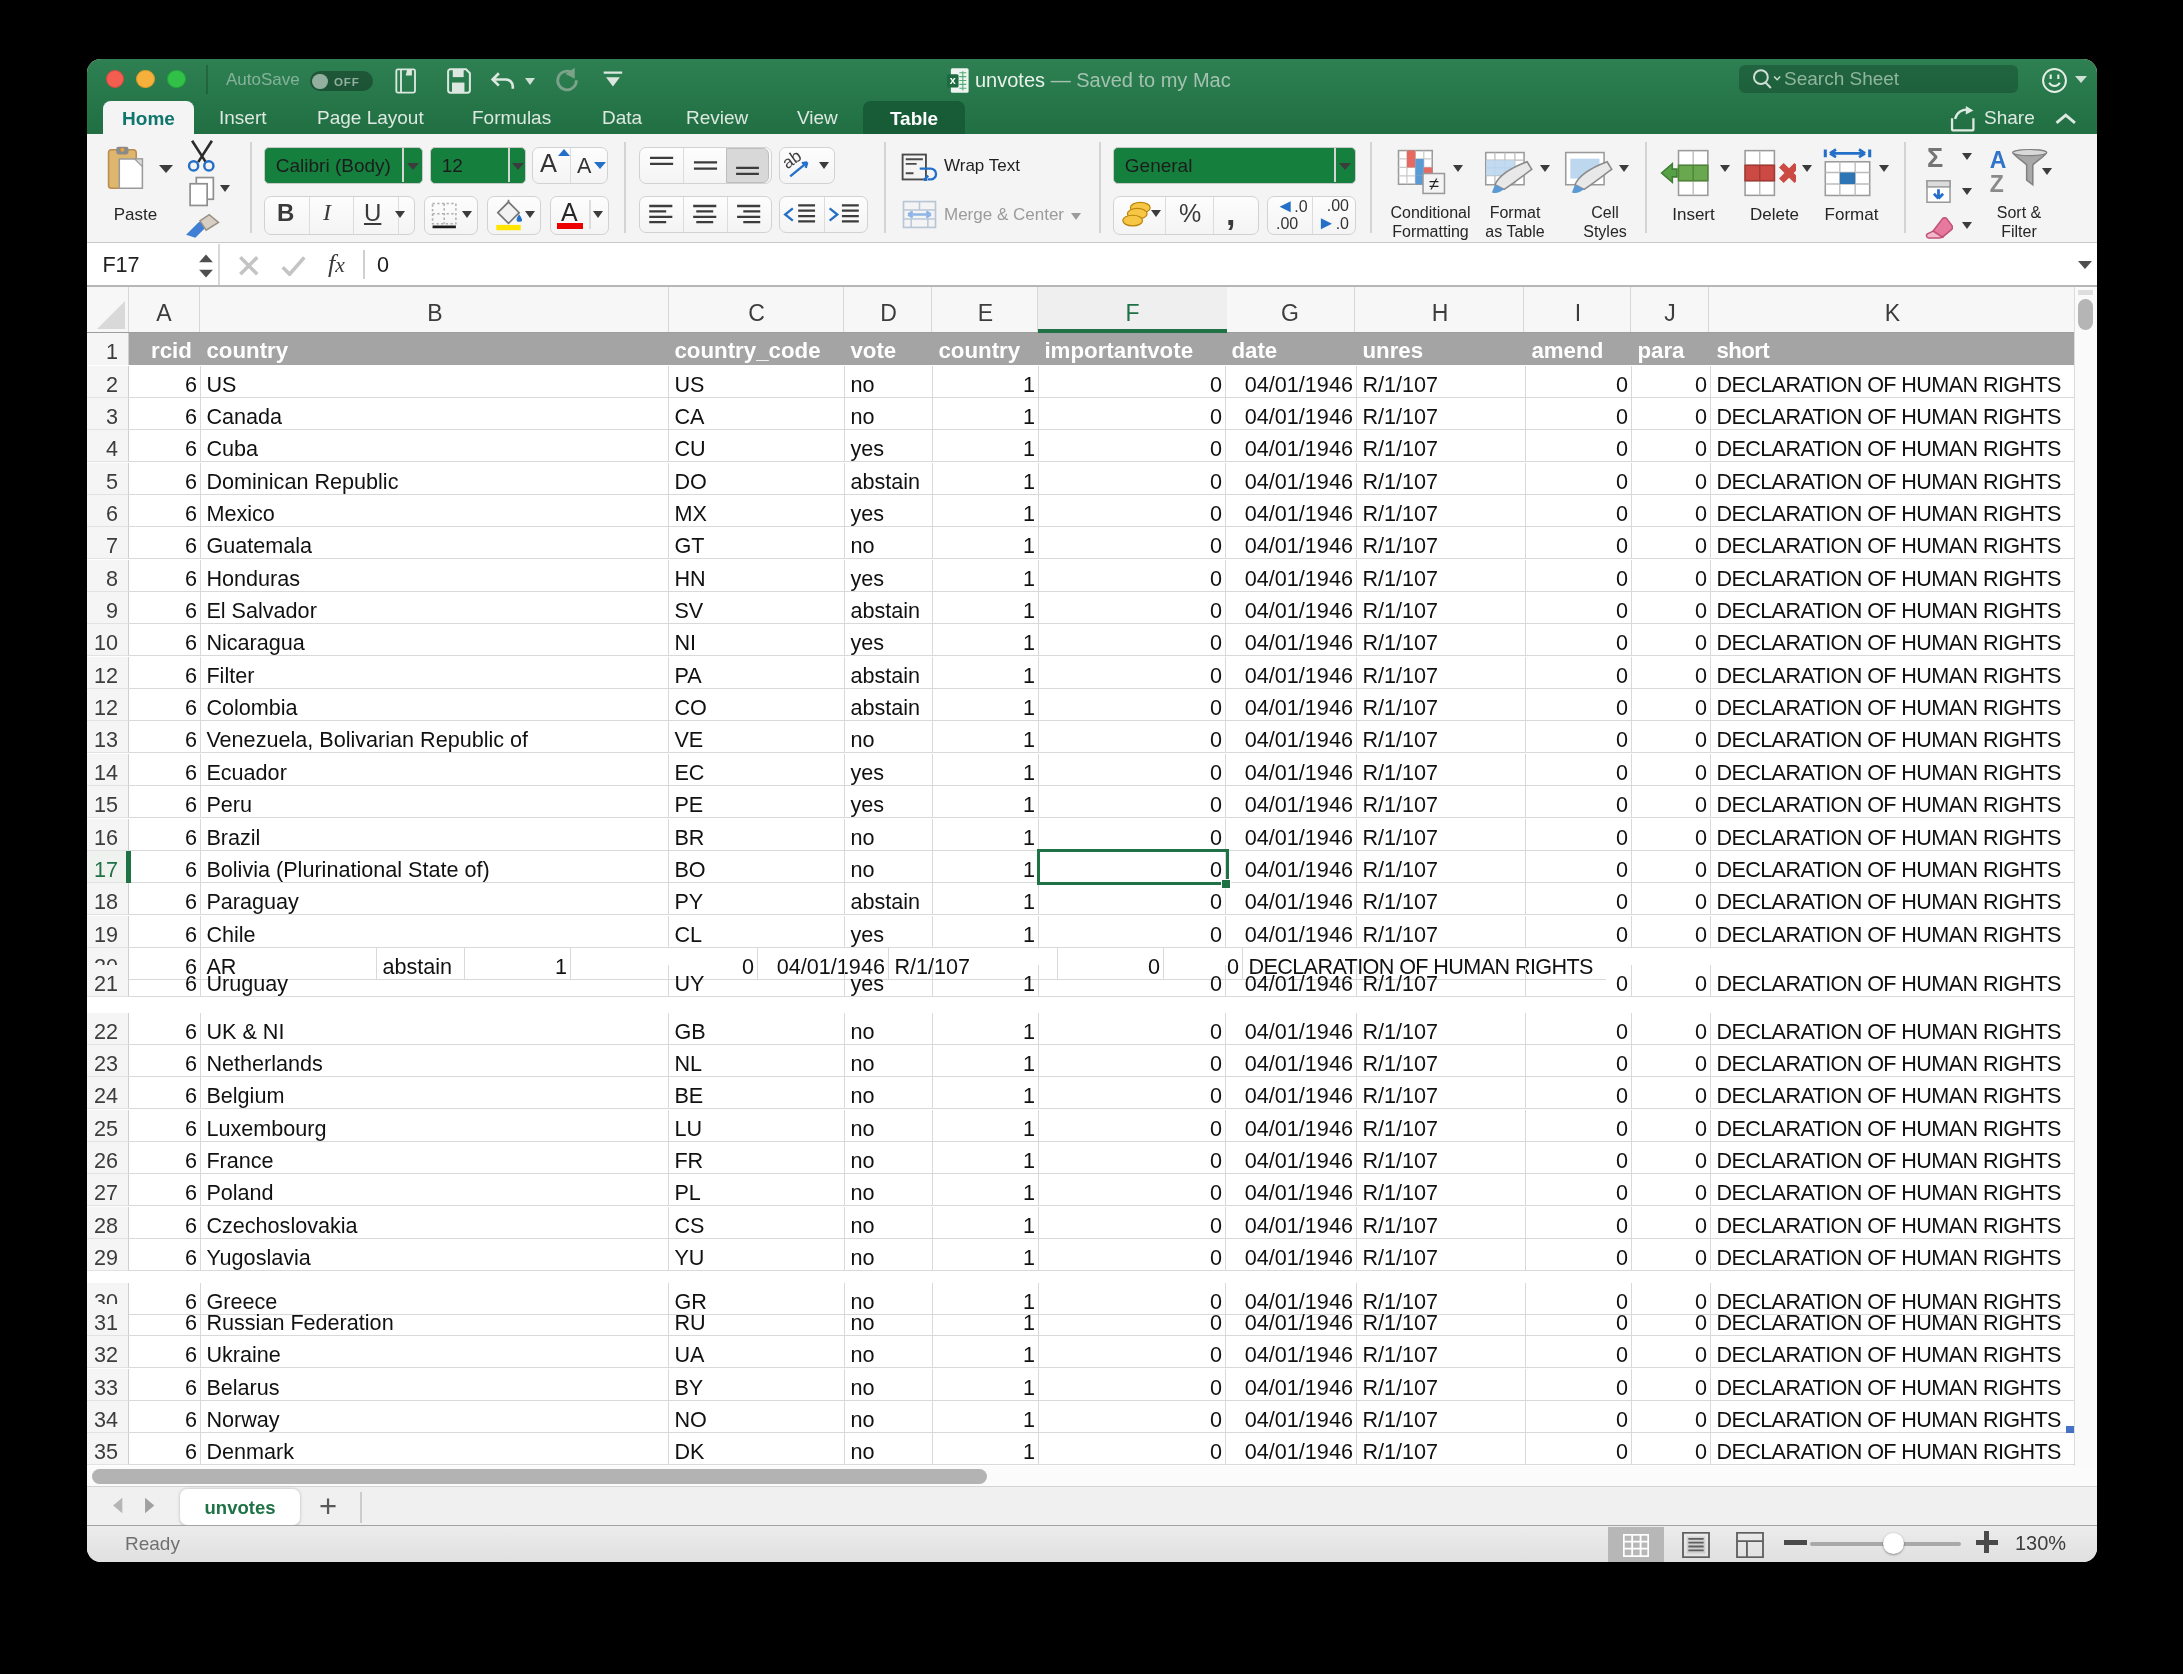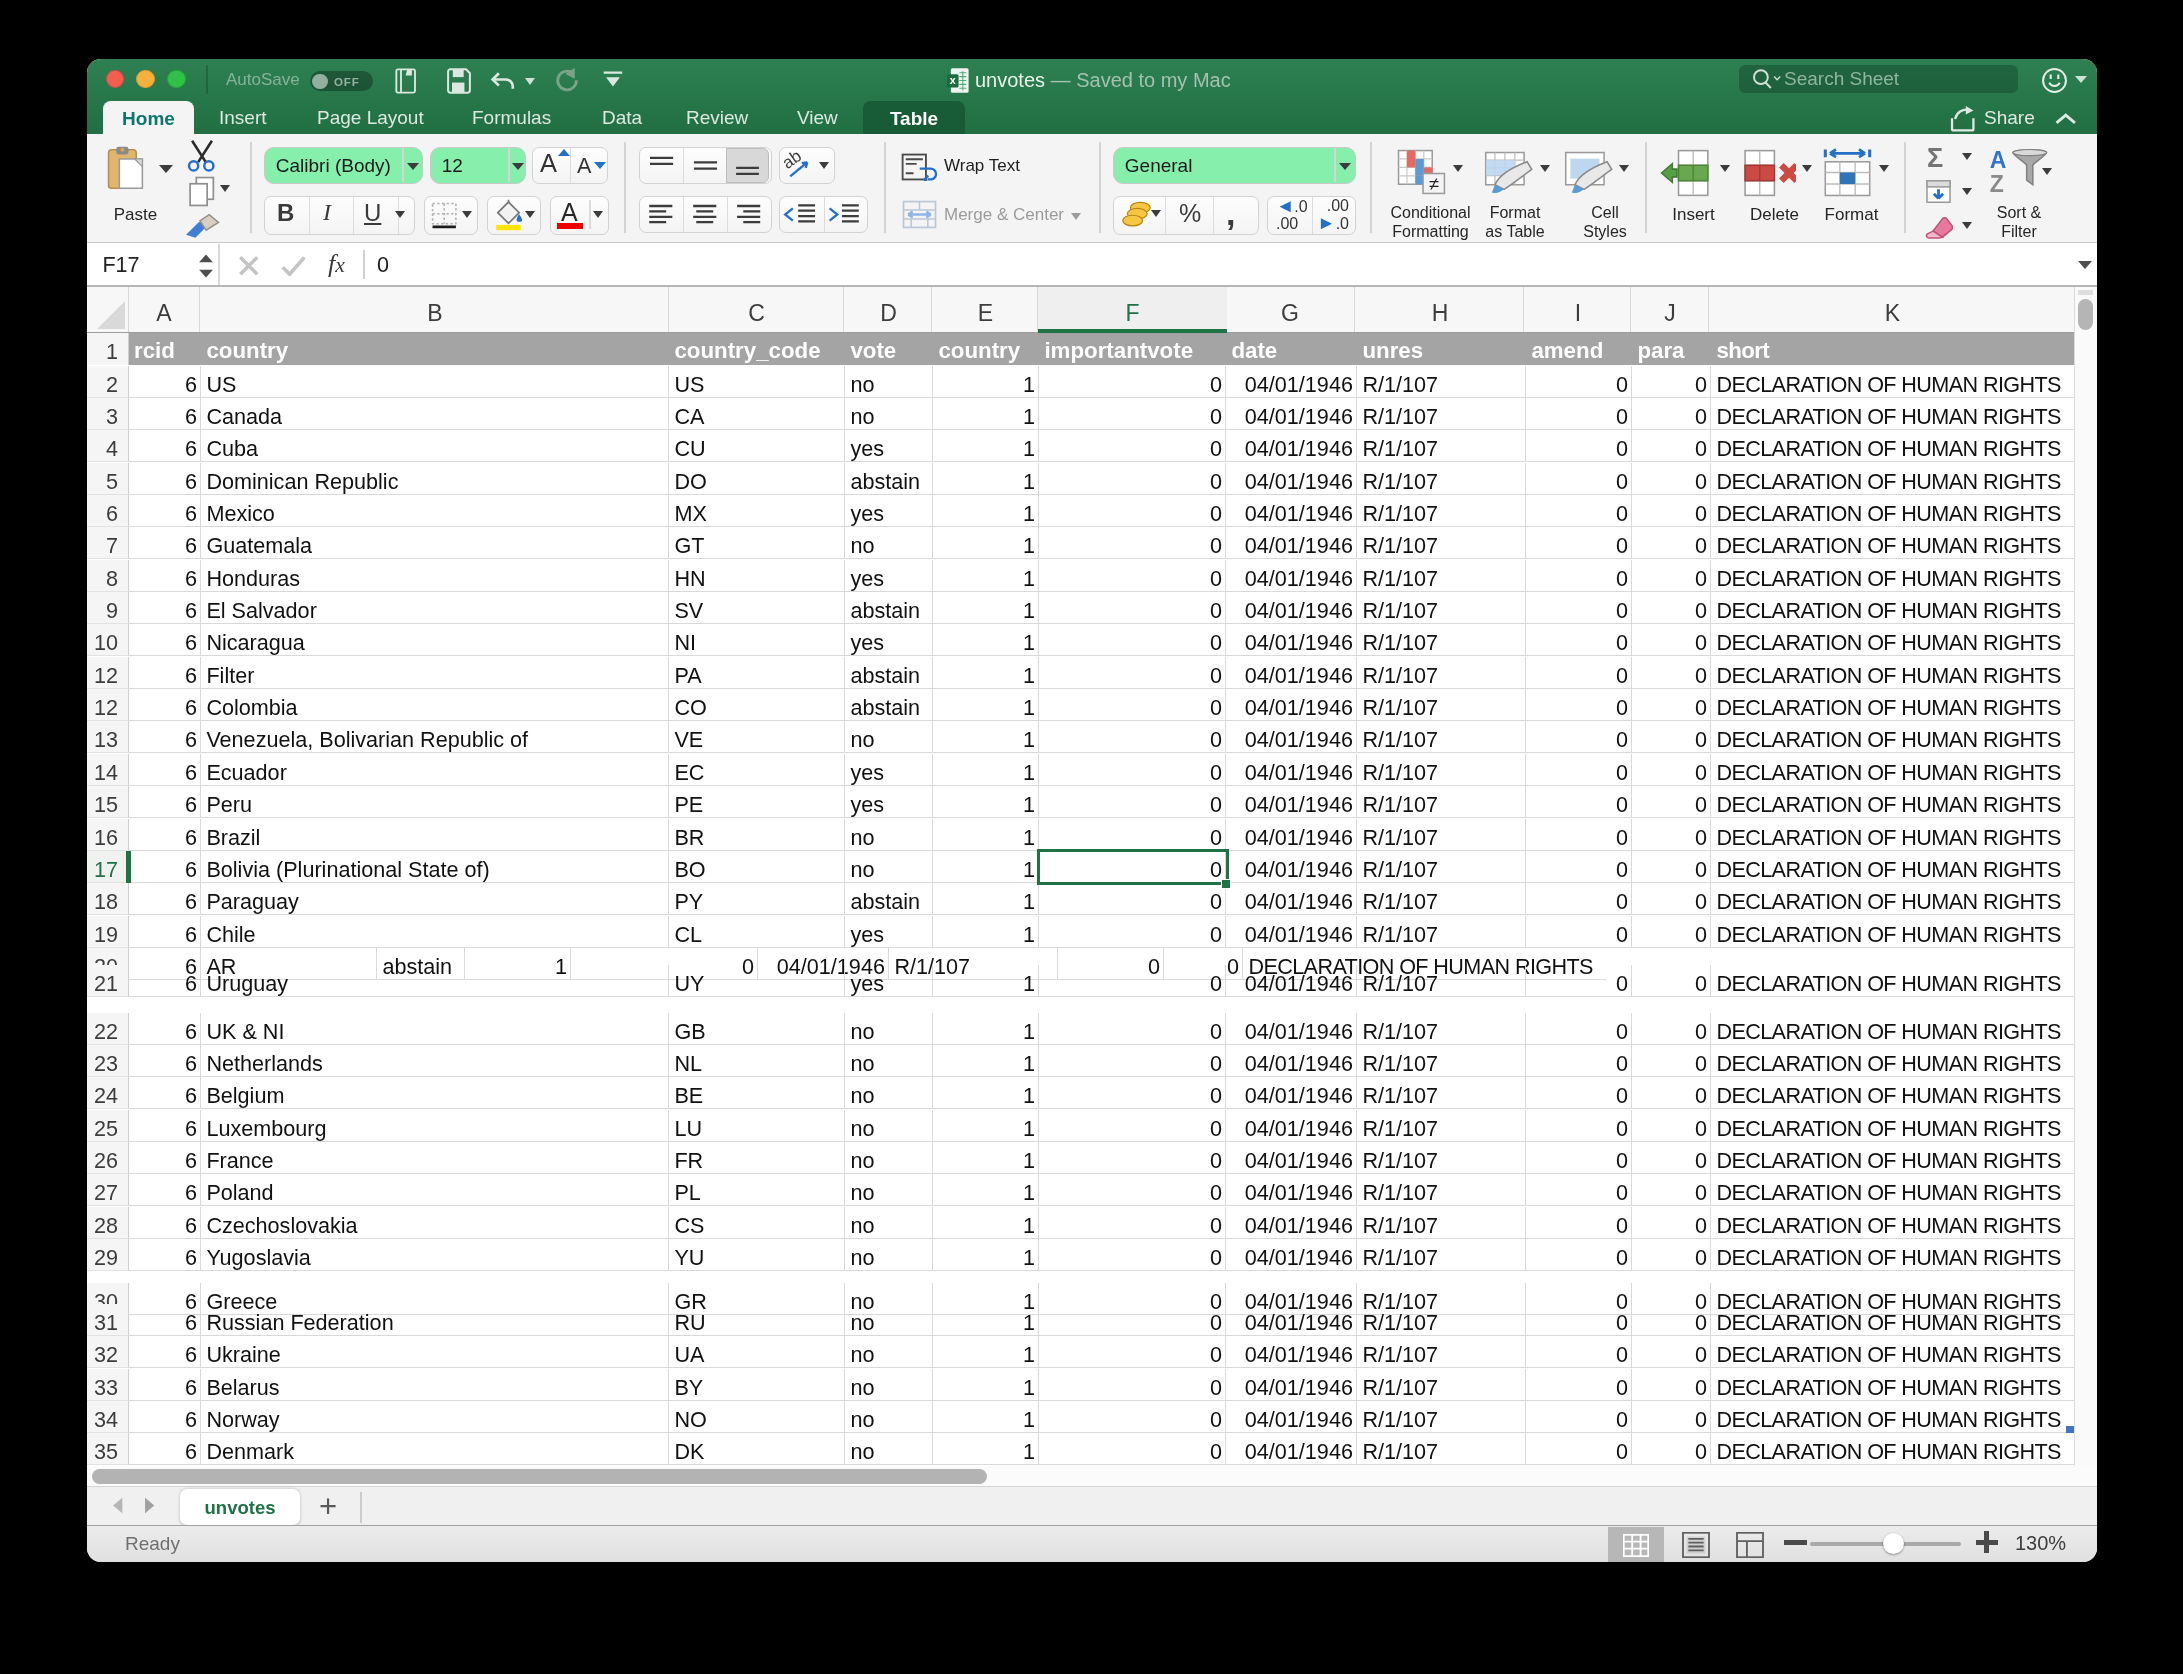--- a/index.html
+++ b/index.html
@@ -25,21 +25,21 @@
 #hometab{position:absolute;left:16px;top:42px;width:91px;height:35px;background:#f4f4f4;border-radius:7.7px 7.7px 0 0;z-index:3}
 #hometab span{display:block;text-align:center;line-height:35px;font-size:19px;font-weight:700;color:#0f766e}
 #tabletab{position:absolute;left:776px;top:0;width:102px;height:33px;background:#175c36;border-radius:7.7px 7.7px 0 0;text-align:center;line-height:35px;font-size:19px;font-weight:700;color:#fff}
 #sharegrp{position:absolute;left:1897px;top:0;height:33px;line-height:33px;color:#dfe9e2;font-size:19px}
 
 #ribbon{position:absolute;left:0;top:75px;width:2010px;height:109px;background:#f4f4f4;border-bottom:1.5px solid #c8c8c8}
 .rsep{position:absolute;top:7.7px;height:91px;width:1.5px;background:#d4d4d4}
 .rlabel{position:absolute;font-size:17px;color:#262626;text-align:center;line-height:19px}
 .gray{color:#9b9b9b}
 .btn{position:absolute;background:linear-gradient(#fdfdfd,#f4f4f4);border:1.5px solid #d2d2d2;border-radius:7px}
-.combo{position:absolute;background:#86efac;border:1.5px solid #c9c9c9;border-radius:10px;font-size:19px;color:#1c1c1c}
+.combo{position:absolute;background:#15803d;border:1.5px solid #c9c9c9;border-radius:5px;font-size:19px;color:#1c1c1c}
 .dd{position:absolute;width:0;height:0;border-left:7px solid transparent;border-right:7px solid transparent;border-top:8.5px solid #3c3c3c}
 .seg{position:absolute;top:0;bottom:0;border-right:1.5px solid #dcdcdc}
 
 #fbar{position:absolute;left:0;top:185px;width:2010px;height:43px;background:#fff;border-bottom:2.3px solid #b6b6b6}
 #fbar .nbsep{position:absolute;left:131px;top:0;width:1.5px;height:41px;background:#d8d8d8}
 #fbar .vsep{position:absolute;left:276px;top:6.2px;width:1.5px;height:29px;background:#d0d0d0}
 
 #sheet{position:absolute;left:0;top:228px;width:2010px;height:1179px;background:#fff;overflow:hidden}
 #colhdr{position:absolute;left:0;top:0;width:1987px;height:46px;background:#f7f7f7;border-bottom:1.5px solid #9d9d9d}
 .ch{position:absolute;top:0;height:45px;border-right:1.5px solid #d8d8d8;text-align:center;line-height:52px;font-size:23px;color:#3c3c3c}
@@ -439,21 +439,21 @@
       <div class="ch" style="left:1439px;width:105px">I</div>
       <div class="ch" style="left:1545px;width:77px">J</div>
       <div class="ch" style="left:1624px;width:363px;border-right:none">K</div>
       <div id="fhl">
           <b>F</b>
         </div>
       <div id="funder"></div>
     </div>
     <div id="hdrrow">
       <div class="rh1">1</div>
-      <div class="h cA" style="text-align:left;padding-left:5px">rcid</div>
+      <div class="h cA" style="text-align:left;padding-left:22px">rcid</div>
       <div class="h cB">country</div>
       <div class="h cC">country_code</div>
       <div class="h cD">vote</div>
       <div class="h cE">country</div>
       <div class="h cF">importantvote</div>
       <div class="h cG">date</div>
       <div class="h cH">unres</div>
       <div class="h cI">amend</div>
       <div class="h cJ">para</div>
       <div class="h cK">short</div>

